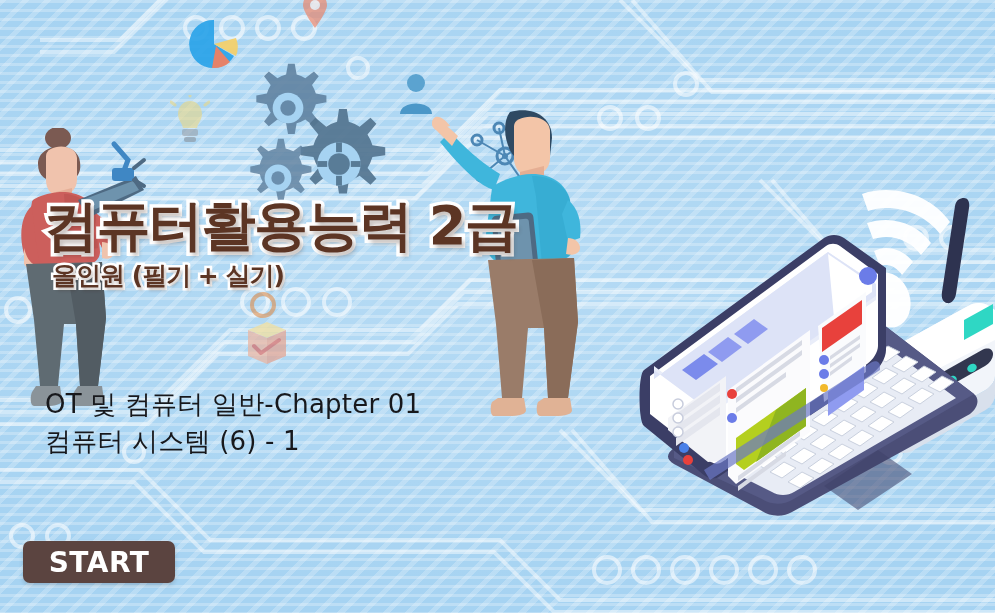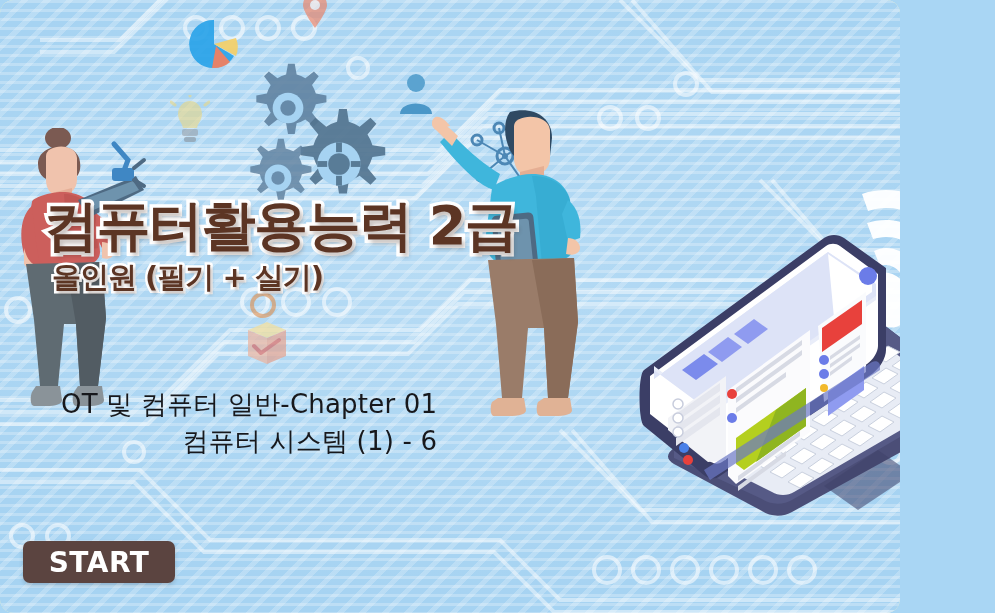--- a/index.html
+++ b/index.html
@@ -1,21 +1,21 @@
 <!DOCTYPE html>
 <html><head>
 <meta charset="utf-8">
 <style>
   html,body{margin:0;padding:0;}
   body{
     width:995px;height:613px;overflow:hidden;
     font-family:"Liberation Sans","DejaVu Sans",sans-serif;
     background:#a9d6f4;
   }
-  .stage{position:relative;width:900px;height:613px;overflow:hidden;background:#fef9c3;border-radius:14px;}
+  .stage{position:relative;width:995px;height:613px;overflow:hidden;background:#fef9c3;}
 
   
   .bg-base{position:absolute;inset:0;background:#a6d3f2;}
   .bg-stripes{
     position:absolute;inset:0;
     background:repeating-linear-gradient(
       180deg,
       rgba(255,255,255,.30) 0px, rgba(255,255,255,.30) 3px,
       rgba(255,255,255,0) 3px, rgba(255,255,255,0) 9px);
     opacity:.85;
@@ -61,28 +61,28 @@
   .main-title{
     font-family:"DejaVu Sans","Liberation Sans",sans-serif;
     font-size:54px;font-weight:700;letter-spacing:-1.5px;
     color:#5c3524;line-height:1;margin:0;white-space:nowrap;
     -webkit-text-stroke:7px #ffffff;
     paint-order:stroke fill;
     text-shadow:3px 4px 4px rgba(60,40,30,.30);
   }
   .sub-title{
     font-family:"DejaVu Sans","Liberation Sans",sans-serif;
-    font-size:29px;font-weight:700;letter-spacing:-1px;
+    font-size:25px;font-weight:700;letter-spacing:-1px;
     color:#5c3524;line-height:1;margin:10px 0 0 8px;white-space:nowrap;
     -webkit-text-stroke:5px #ffffff;
     paint-order:stroke fill;
     text-shadow:2px 3px 3px rgba(60,40,30,.28);
   }
 
-  .lesson-lines{position:absolute;left:61px;top:386px;text-align:right;}
+  .lesson-lines{position:absolute;left:45px;top:386px;}
   .lesson-line{
     font-family:"DejaVu Sans","Liberation Sans",sans-serif;
     font-size:26px;color:#17181c;line-height:1.42;white-space:nowrap;
     letter-spacing:.2px;
   }
 
   .start-btn{
     position:absolute;left:23px;top:517px;width:152px;height:42px;
     background:#5b4440;border-radius:7px;border:0;
     display:flex;align-items:center;justify-content:center;
@@ -442,20 +442,20 @@
     </g>
   </svg>
 
   <div class="title-wrap">
     <div class="main-title">컴퓨터활용능력 2급</div>
     <div class="sub-title">올인원 (필기 + 실기)</div>
   </div>
 
   <div class="lesson-lines">
     <div class="lesson-line">OT 및 컴퓨터 일반-Chapter 01</div>
-    <div class="lesson-line">컴퓨터 시스템 (1) - 6</div>
+    <div class="lesson-line">컴퓨터 시스템 (6) - 1</div>
   </div>
 
   <button class="start-btn">
     <span>START</span>
   </button>
 
 </div>
 
 </body></html>

